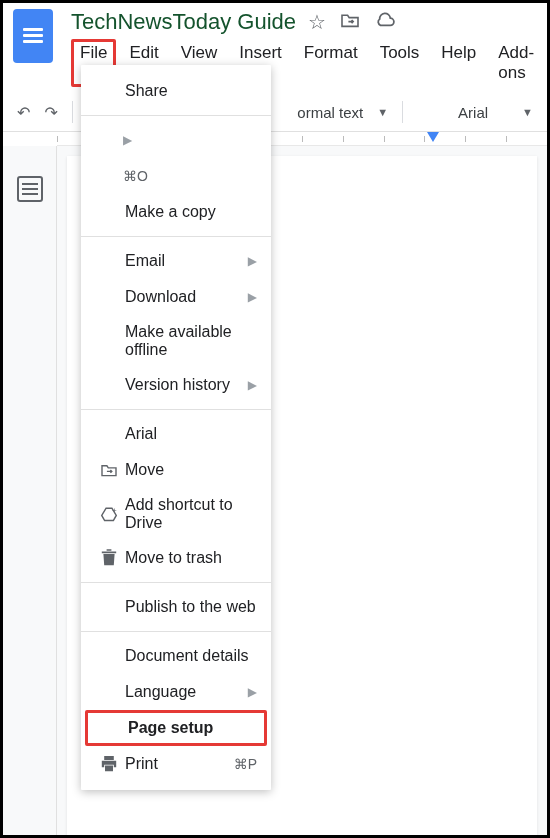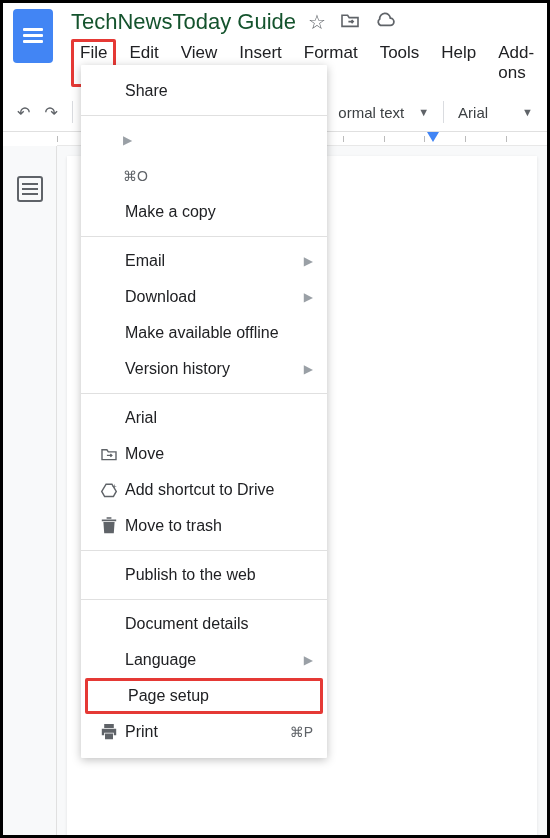--- a/index.html
+++ b/index.html
@@ -84,20 +84,21 @@
       font-size: 16px;
     }
     .toolbar-sep {
       width: 1px;
       height: 22px;
       background: #dadce0;
     }
     .toolbar-text {
       font-size: 15px;
       color: #3c4043;
+      margin-left: 41px;
     }
     .dropdown-caret {
       font-size: 11px;
       color: #5f6368;
     }
     .ruler {
       height: 14px;
       background: #fff;
       border-bottom: 1px solid #e8e8e8;
       position: relative;
@@ -170,21 +171,21 @@
       position: absolute;
       top: 236px;
       left: 58px;
       font-size: 20px;
       font-weight: bold;
     }
     .dropdown {
       position: absolute;
       top: 62px;
       left: 78px;
-      width: 246px;
+      width: 190px;
       background: #fff;
       box-shadow: 0 2px 10px rgba(0,0,0,0.25);
       border-radius: 1px;
       z-index: 100;
       font-size: 16px;
       color: #202124;
       padding: 8px 0;
     }
     .dd-item {
       display: flex;
@@ -216,20 +217,21 @@
     .dd-sep {
       height: 1px;
       background: #e0e0e0;
       margin: 6px 0;
     }
     .dd-highlight {
       border: 3px solid #e53935;
       border-radius: 2px;
       margin: 0 4px;
       padding: 5px 10px;
+      font-weight: bold;
     }
     .star-icon, .move-hdr-icon, .cloud-icon {
       cursor: pointer;
     }
   </style>
 </head>
 <body>
 
 <div class="header">
   <div class="docs-icon">

